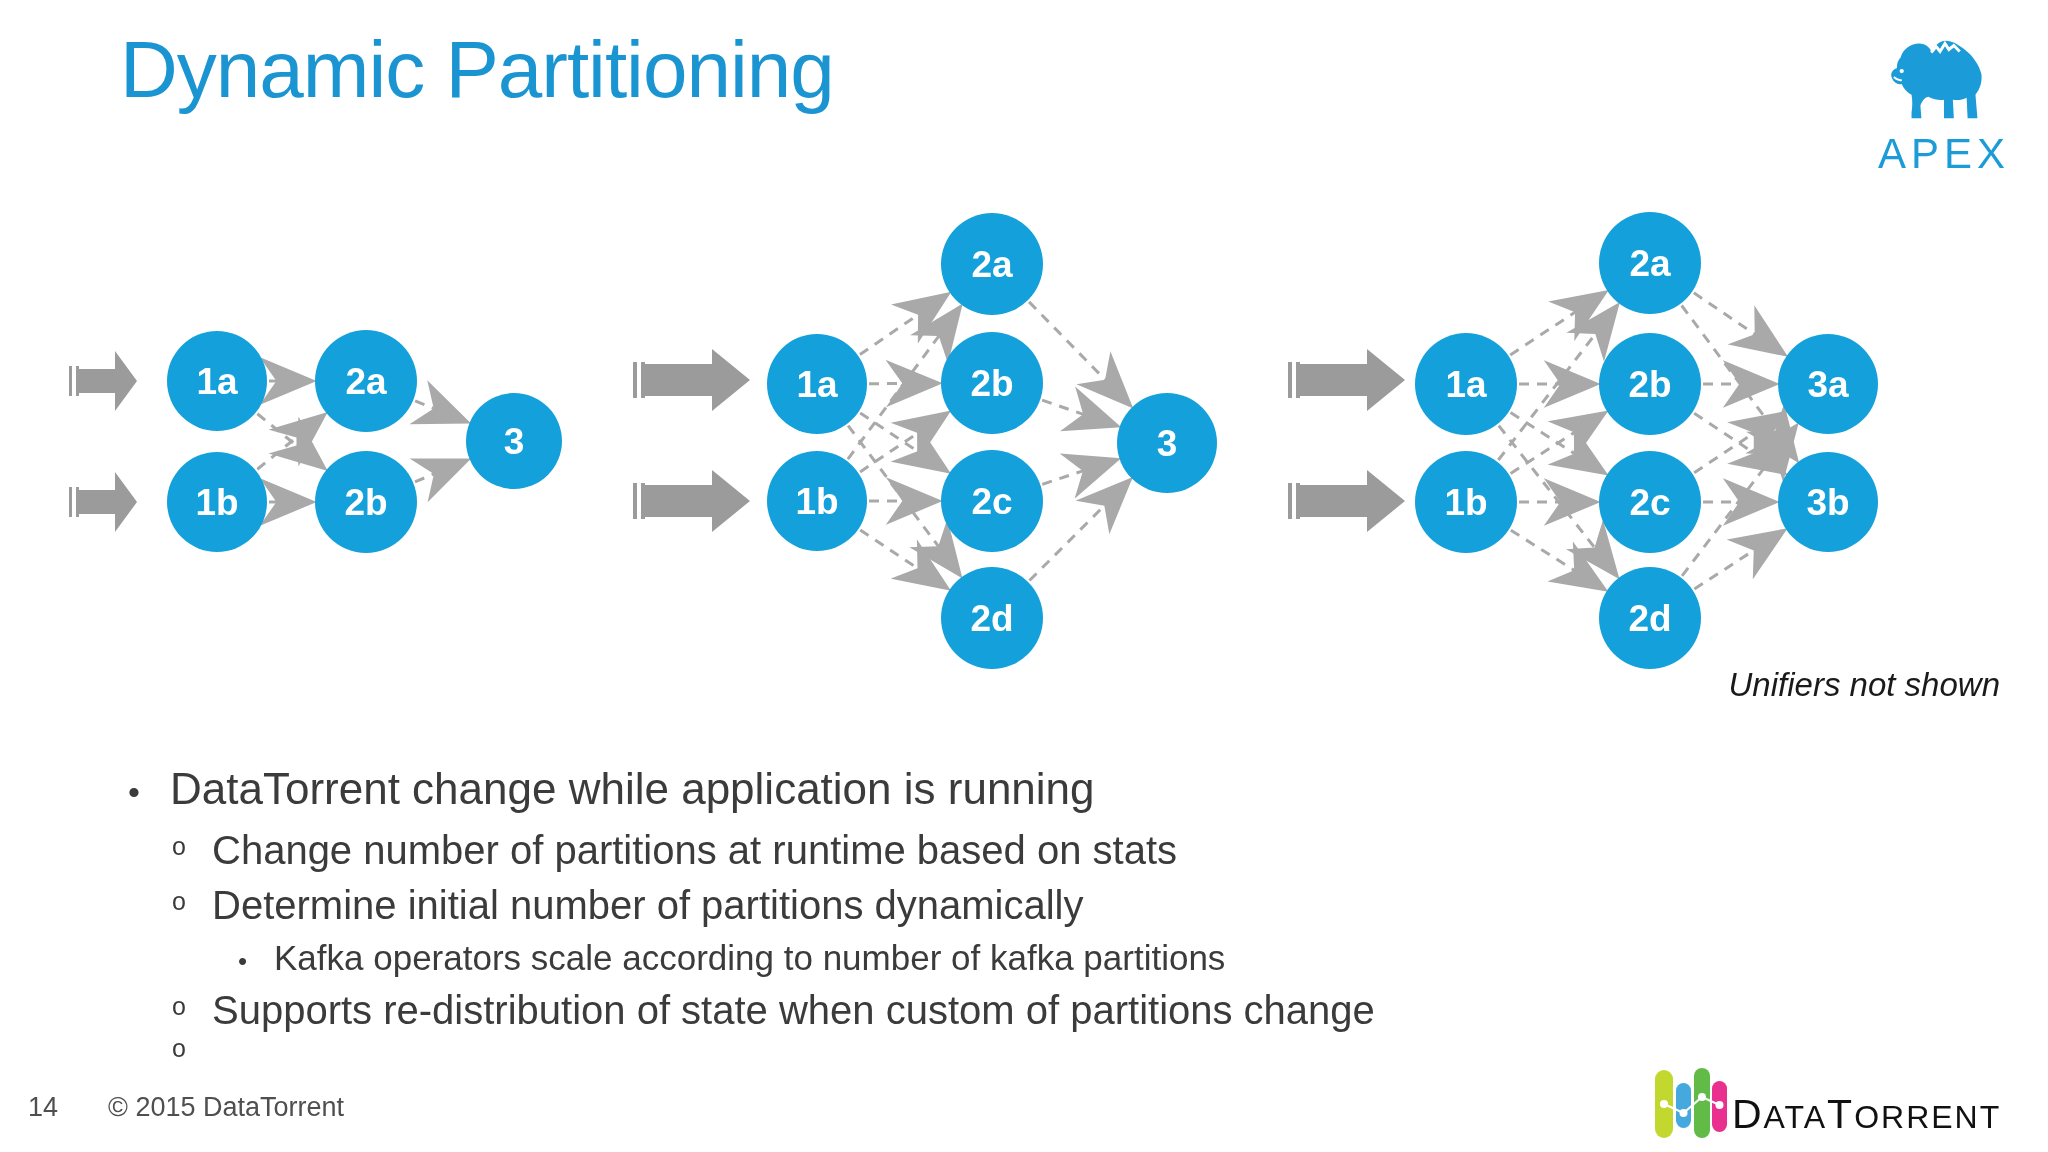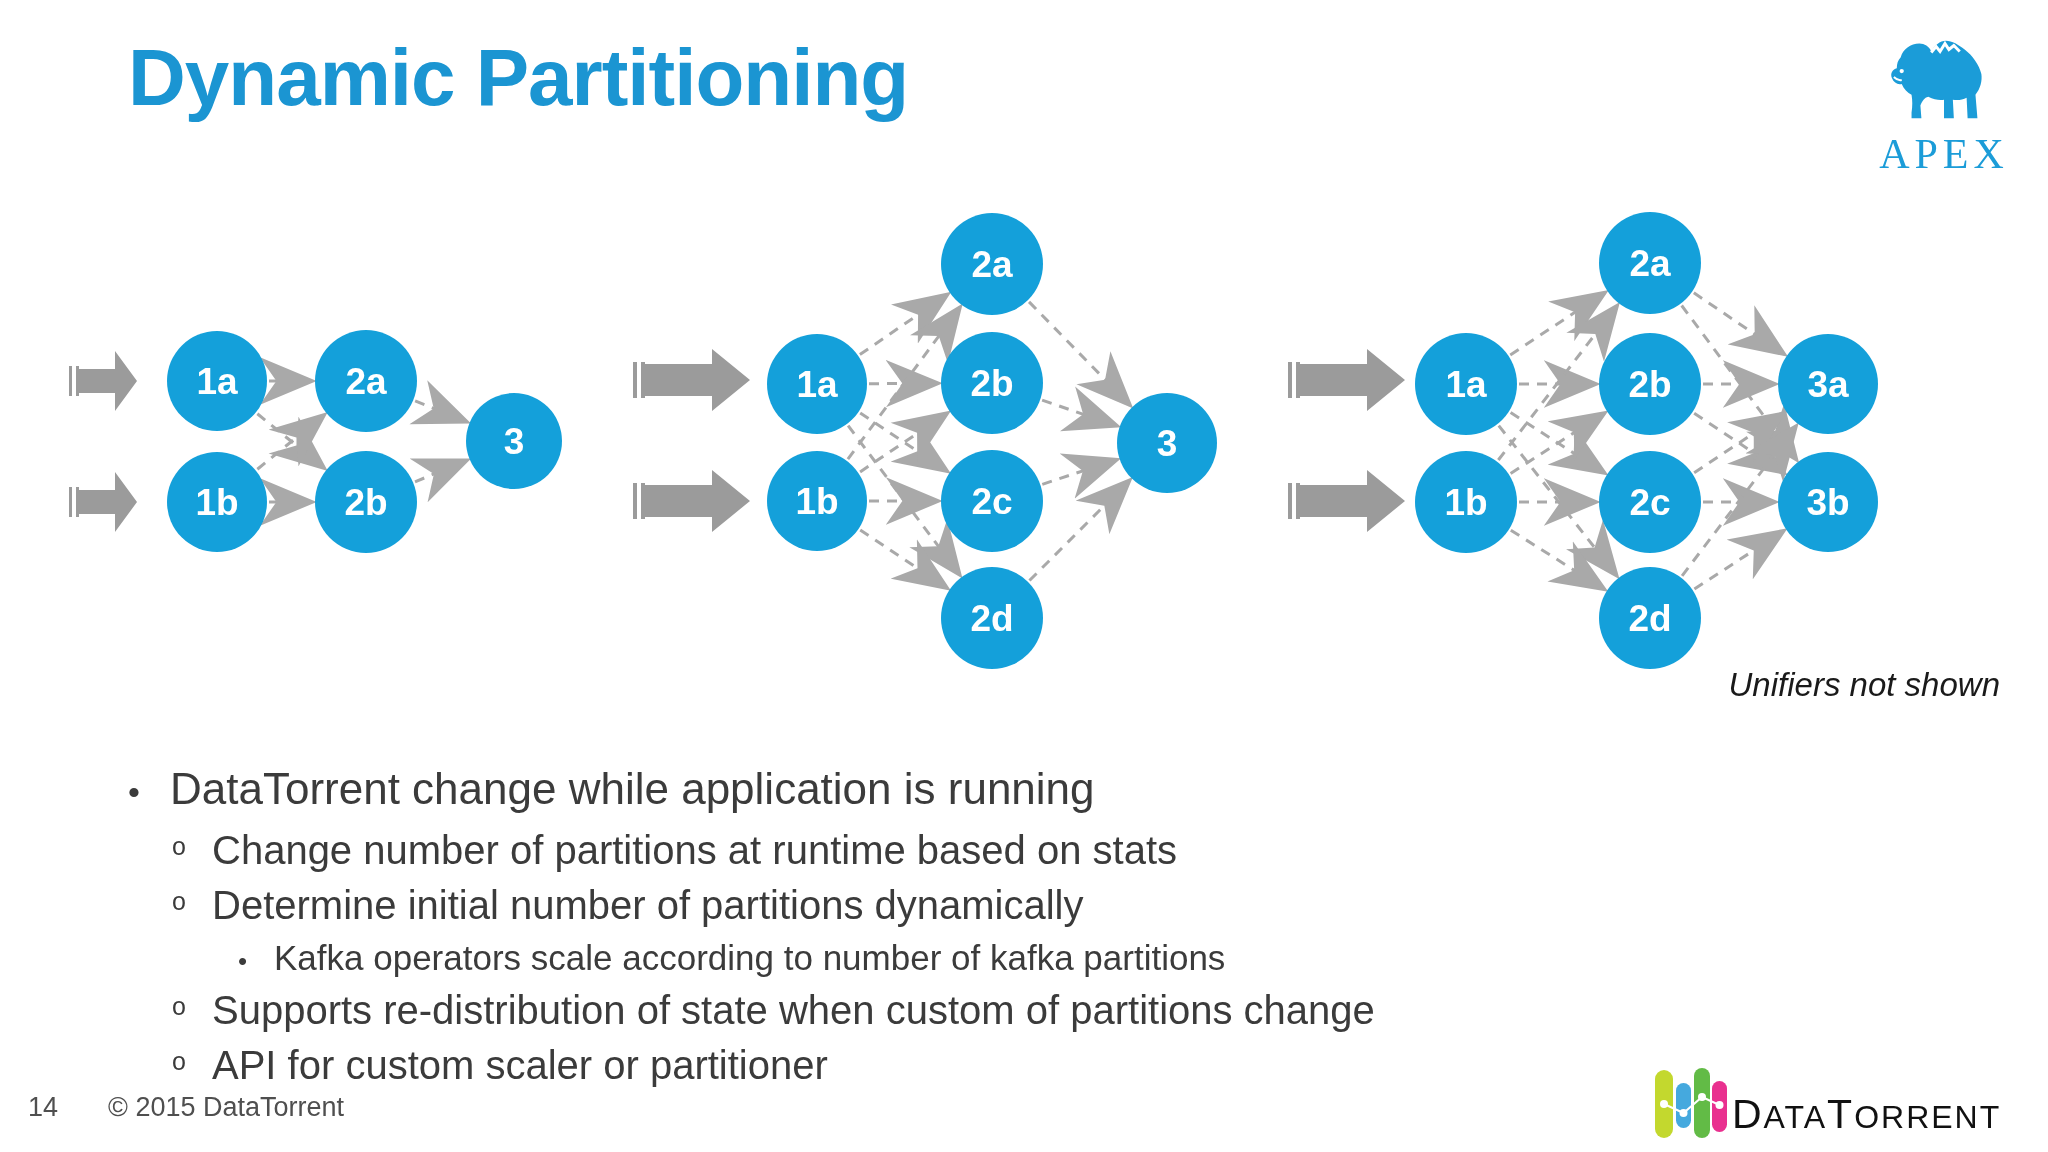--- a/index.html
+++ b/index.html
@@ -1,42 +1,42 @@
 <!DOCTYPE html>
 <html><head>
 <meta charset="utf-8">
 <style>
   html,body{margin:0;padding:0;}
   body{
     width:2048px;height:1152px;position:relative;background:#ffffff;
     font-family:"Liberation Sans",sans-serif;overflow:hidden;
   }
   .page-title{
-    position:absolute;left:112px;top:16px;margin:16px;
-    font-size:80px;font-weight:700;letter-spacing:-1px;
+    position:absolute;left:112px;top:16px;margin:8px;
+    font-size:80px;font-weight:400;letter-spacing:-1px;
   }
   #diagram-svg{position:absolute;left:0;top:0;width:2048px;height:1152px;}
   .unifiers-note{
     position:absolute;top:666px;right:48px;
     font-size:33px;font-style:italic;margin-left:9px;
   }
   .bullets{position:absolute;left:128px;top:764px;width:1560px;}
   .brow{display:flex;align-items:baseline;}
   .brow .mk{flex:0 0 auto;text-align:left;}
   .b1{font-size:44px;margin:0 0 14px 0;}
   .b1 .mk{width:42px;font-size:34px;}
   .b2{font-size:40px;margin:0 0 10px 44px;}
   .b2 .mk{width:40px;font-size:25px;position:relative;top:-9px;}
   .b3{font-size:35px;margin:0 0 10px 110px;}
   .b3 .mk{width:36px;font-size:26px;}
   .page-number{position:absolute;left:28px;top:1092px;font-size:27px;}
   .copyright{position:absolute;left:108px;top:1092px;font-size:27px;}
   .apex-logo{position:absolute;top:26px;right:36px;width:136px;text-align:center;}
   .apex-logo svg{display:block;margin:0 auto;}
-  .apex-label{font-size:42px;letter-spacing:5px;font-weight:500;margin-top:0px;font-family:Liberation Serif, serif;}
+  .apex-label{font-size:42px;letter-spacing:5px;font-weight:500;margin-top:0px;}
   .dt-logo{position:absolute;left:1650px;top:1060px;width:398px;height:90px;}
   .dt-bars{position:absolute;left:0;top:0;}
   .dt-wordmark{
     position:absolute;left:82px;top:31px;white-space:nowrap;
     font-weight:400;font-size:41px;letter-spacing:2px;
   }
   .dt-wordmark .sm{font-size:32px;}
 </style>
 </head>
 <body>
@@ -235,21 +235,20 @@
     <div class="brow b3">
       <span class="mk">•</span>
       <span>Kafka operators scale according to number of kafka partitions</span>
     </div>
     <div class="brow b2">
       <span class="mk">o</span>
       <span>Supports re-distribution of state when custom of partitions change</span>
     </div>
     <div class="brow b2">
       <span class="mk">o</span>
-      <span>API for custom scaler or partitioner</span>
     </div>
   </div>
 
 <div class="page-number" style="color: rgb(79, 79, 79);">14</div>
 <div class="copyright" style="color: rgb(79, 79, 79); text-align: center;">© 2015 DataTorrent</div>
 
 <div class="dt-logo">
   <svg class="dt-bars" width="85" height="90" viewBox="0 0 85 90" id="dt-bars-svg">
       <rect x="5" y="10" width="18" height="68" rx="9" fill="#c3d82e"></rect>
       <rect x="26" y="23" width="15" height="45" rx="7.5" fill="#45a9de"></rect>

